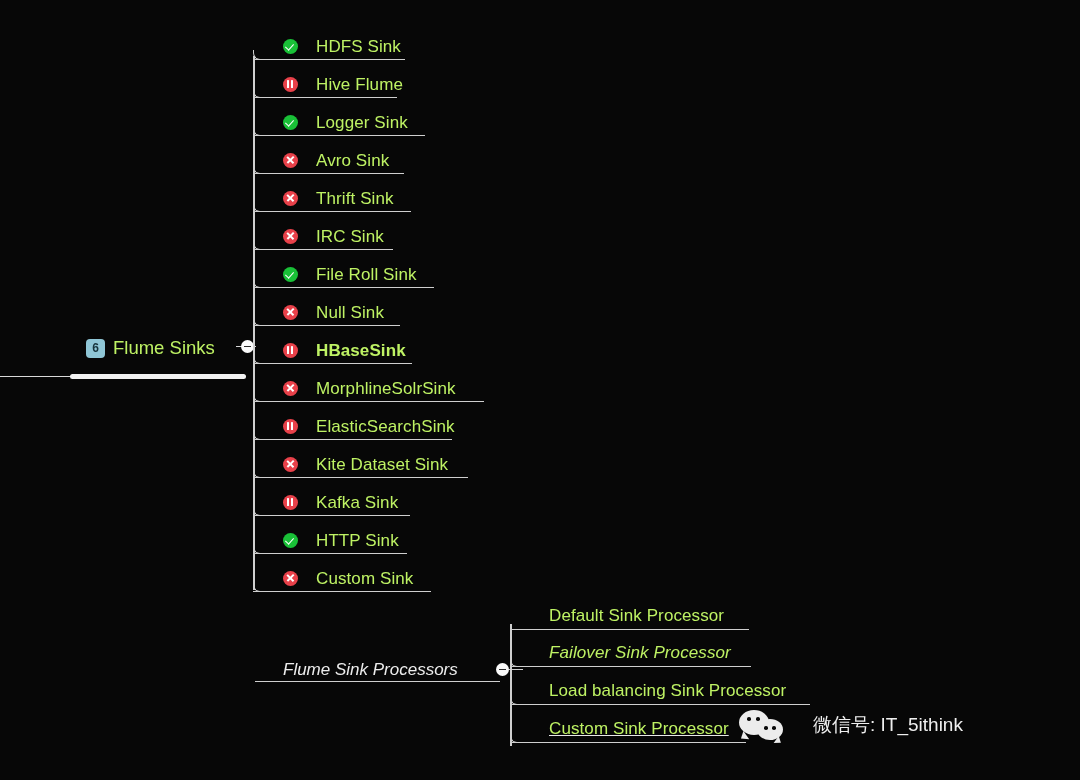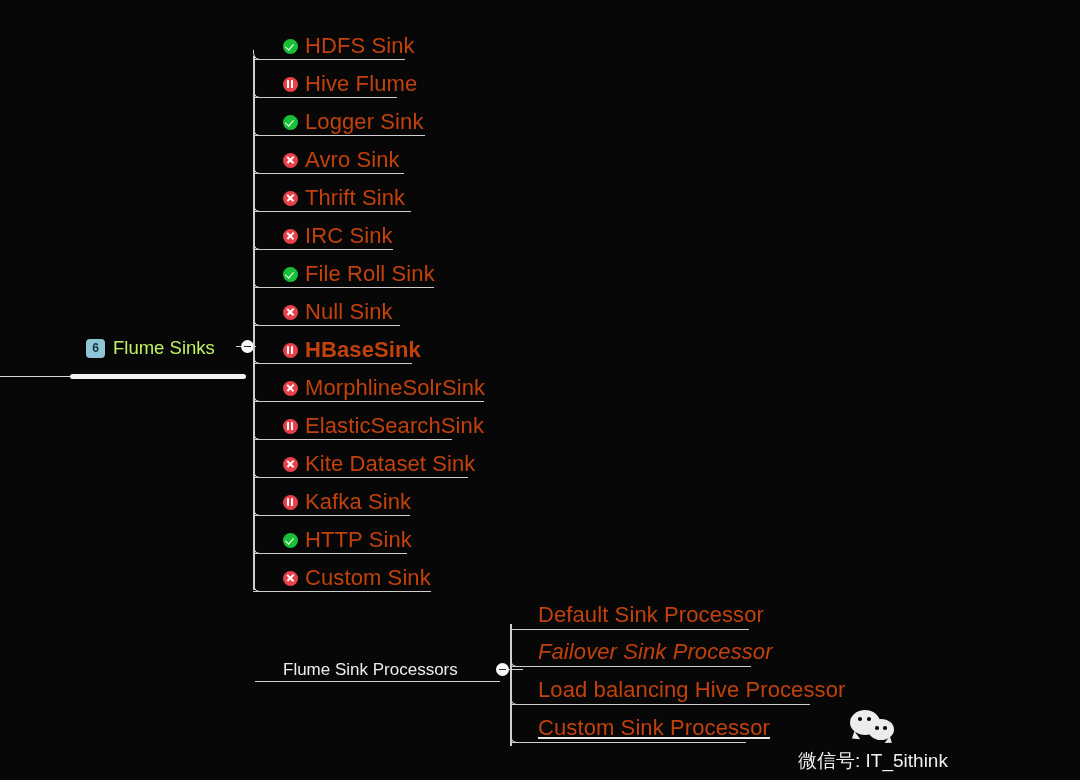--- a/index.html
+++ b/index.html
@@ -16,25 +16,26 @@
     position: relative;
   }
   .canvas {
     position: absolute;
     inset: 0;
     background: #070707;
   }
 
   
   .node-label {
-    font-size: 22px;
+    font-size: 17px;
     letter-spacing: 0.1px;
-    color: #c2410c;
+    color: #bef264;
     white-space: nowrap;
     line-height: 1;
+    margin-left: 11px;
   }
 
   
   .icon {
     display: inline-block;
     width: 15px;
     height: 15px;
     border-radius: 50%;
     position: relative;
     flex: 0 0 auto;
@@ -188,20 +189,21 @@
     border-bottom-left-radius: 7px;
   }
 
   
   #proc-node {
     position: absolute;
     left: 283px;
     top: 660px;
     display: flex;
     align-items: center;
+    font-style: italic;
   }
   #proc-label {
     font-size: 17px;
     color: #ededed;
     white-space: nowrap;
   }
   .proc-underline {
     position: absolute;
     left: 255px;
     top: 681px;
@@ -232,26 +234,25 @@
   .proc-row {
     display: flex;
     align-items: center;
     padding-left: 28px;
     height: 30px;
   }
 
   
   #watermark {
     position: absolute;
-    left: 798px;
+    left: 739px;
     top: 710px;
     display: flex;
     align-items: center;
-    gap: 8px;
-    flex-direction: column;
+    gap: 28px;
   }
   #wechat-icon {
     position: relative;
     width: 46px;
     height: 30px;
     flex: 0 0 auto;
   }
   #wechat-icon .bub-a,
   #wechat-icon .bub-b {
     position: absolute;
@@ -457,21 +458,21 @@
       </div>
       <div class="proc-item" style="top: 637px; width: 241px; font-style: italic;">
         <div class="proc-row">
           <span class="node-label">Failover Sink Processor</span>
         </div>
         <div class="sink-underline" style="width: 241px;"></div>
         <div class="elbow"></div>
       </div>
       <div class="proc-item" style="top: 675px; width: 300px;">
         <div class="proc-row">
-          <span class="node-label">Load balancing Hive Processor</span>
+          <span class="node-label">Load balancing Sink Processor</span>
         </div>
         <div class="sink-underline" style="width: 300px;"></div>
         <div class="elbow"></div>
       </div>
       <div class="proc-item" style="top: 713px; width: 236px; text-decoration: underline;">
         <div class="proc-row">
           <span class="node-label">Custom Sink Processor</span>
         </div>
         <div class="sink-underline" style="width: 236px;"></div>
         <div class="elbow"></div>

